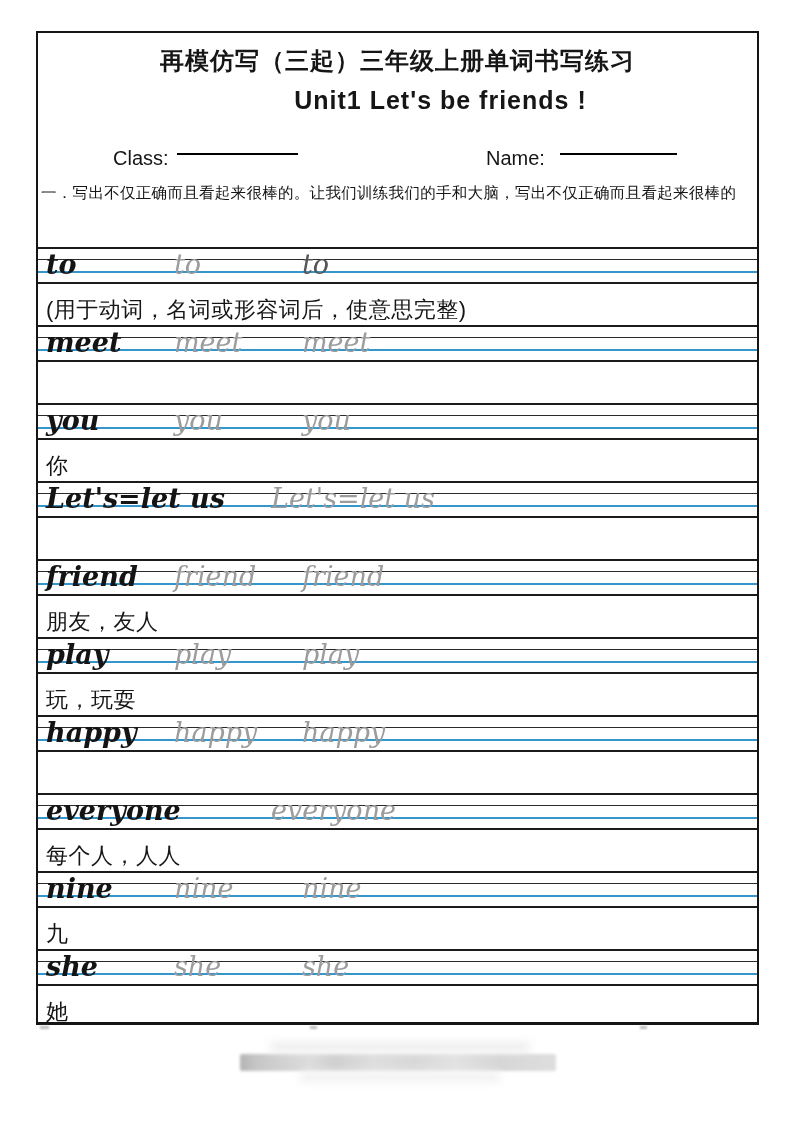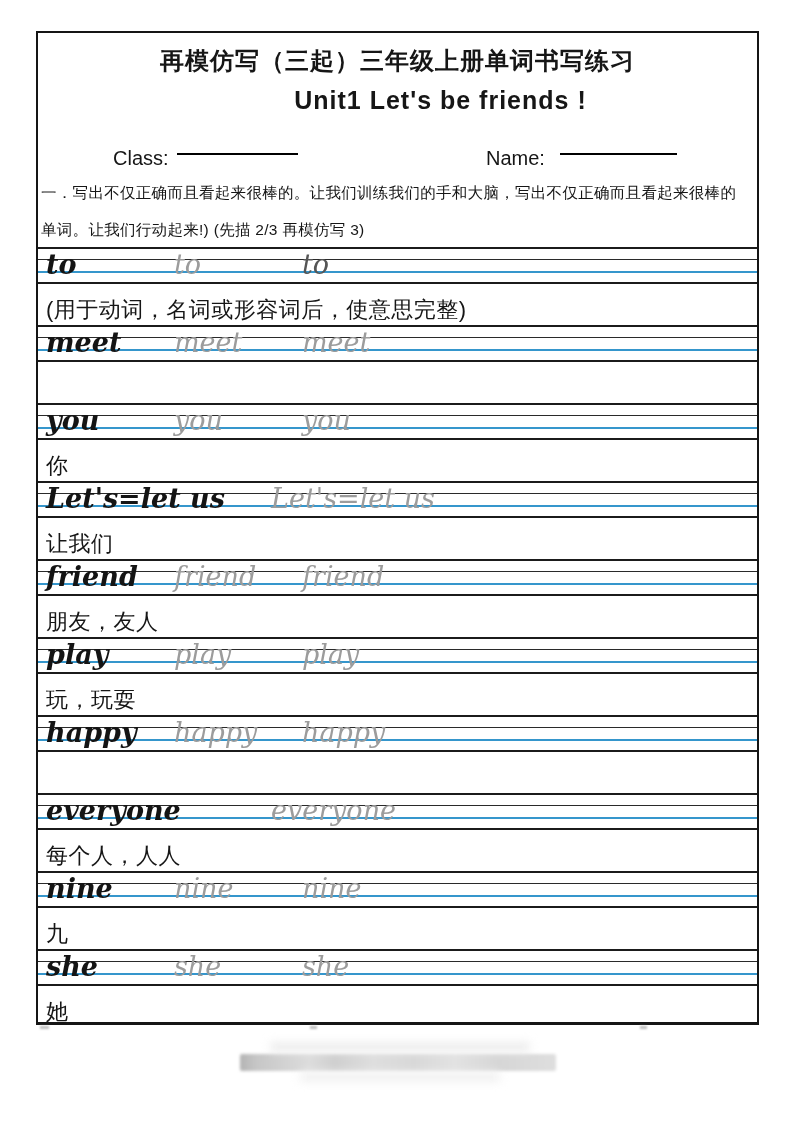--- a/index.html
+++ b/index.html
@@ -81,21 +81,20 @@
 
   <div class="cn-row">
     <span class="cn-label class-label">Class:</span>
     <span class="blank class-blank"></span>
     <span class="cn-label name-label">Name:</span>
     <span class="blank name-blank"></span>
   </div>
 
   <div class="instructions">
     <span>一．写出不仅正确而且看起来很棒的。让我们训练我们的手和大脑，写出不仅正确而且看起来很棒的</span><br>
-    <span>单词。让我们行动起来!) (先描 2/3 再模仿写 3)</span>
   </div>
 
   <div class="sections">
       <div class="section">
         <div class="guide">
           <div class="gline g1"></div>
           <div class="gline g2"></div>
           <div class="gline g3"></div>
           <div class="gline g4"></div>
           <span class="rep black" style="left: 8px;">to</span>
@@ -129,21 +128,20 @@
       </div>
       <div class="section">
         <div class="guide">
           <div class="gline g1"></div>
           <div class="gline g2"></div>
           <div class="gline g3"></div>
           <div class="gline g4"></div>
           <span class="rep black" style="left: 8px;">Let's=let us</span>
           <span class="rep gray" style="left: 233px;">Let's=let us</span>
         </div>
-        <div class="def">让我们</div>
       </div>
       <div class="section">
         <div class="guide">
           <div class="gline g1"></div>
           <div class="gline g2"></div>
           <div class="gline g3"></div>
           <div class="gline g4"></div>
           <span class="rep black" style="left: 8px;">friend</span>
           <span class="rep gray" style="left: 136px;">friend</span>
           <span class="rep gray" style="left: 264px;">friend</span>

